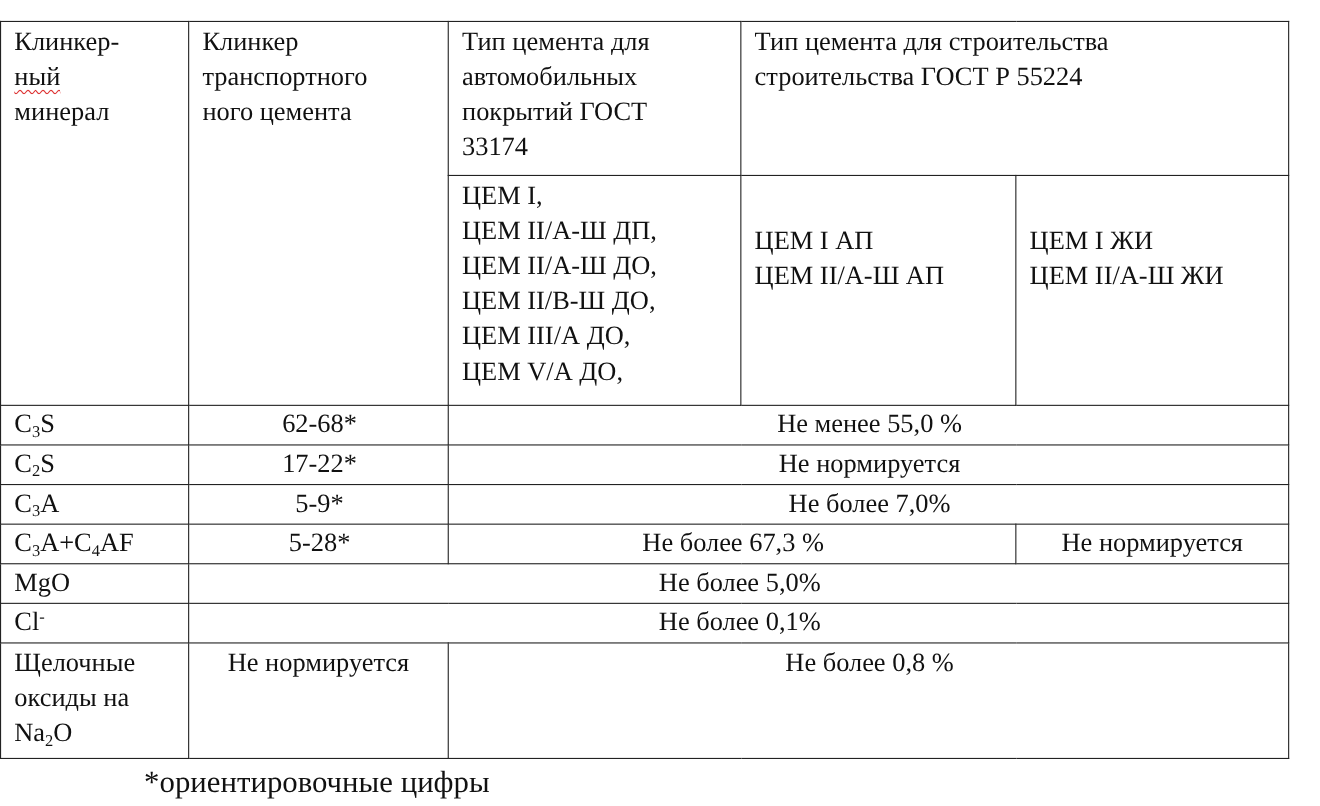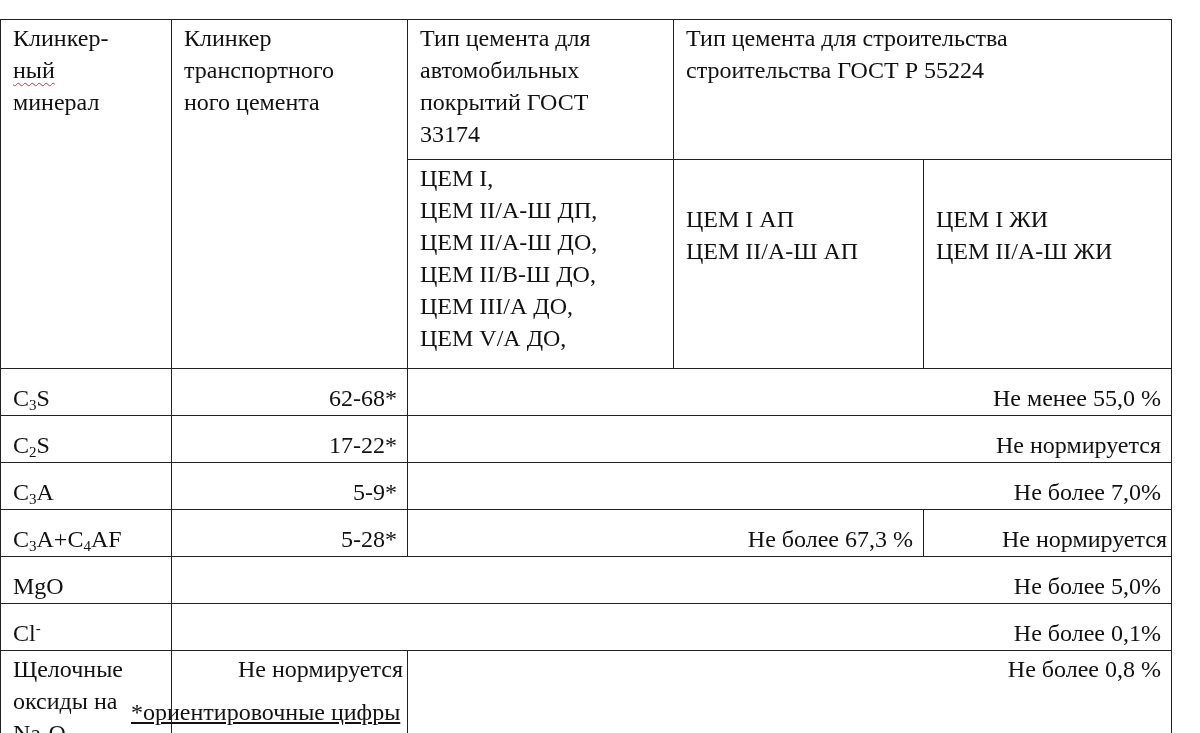--- a/index.html
+++ b/index.html
@@ -5,28 +5,28 @@
   html,body{margin:0;padding:0;background:#ffffff;}
   body{width:1200px;height:733px;position:relative;overflow:hidden;
        font-family:"Liberation Serif","DejaVu Serif",serif;color:#111;}
   table.spec{position:absolute;left:0;top:19px;border-collapse:collapse;
        table-layout:fixed;width:1171px;font-size:24px;line-height:32px;}
   table.spec td{border:1.5px solid #222;vertical-align:top;padding:2px 10px 0 12px;}
   col.c1{width:171px;} col.c2{width:236px;} col.c3{width:266px;}
   col.c4{width:250px;} col.c5{width:248px;}
   tr.r-head1{height:140px;} tr.r-head2{height:209px;}
   tr.r-data{height:36px;} tr.r-alk{height:105px;}
-  tr.r-data td{padding-top:12px;padding-bottom:0;line-height:34px;}
-  .center{text-align:right;}
+  tr.r-data td{padding-top:0;padding-bottom:0;line-height:34px;}
+  .center{text-align:center;}
   .mid{vertical-align:middle !important;}
   .line{display:block;white-space:nowrap;}
   .spell{text-decoration:underline wavy #d33;text-decoration-thickness:1px;text-underline-offset:4px;}
   sub,sup{font-size:15px;line-height:0;}
   sub{vertical-align:-4px;} sup{vertical-align:8px;}
-  .footnote{position:absolute;left:131px;top:696px;font-size:24px;line-height:32px;text-decoration:underline;}
+  .footnote{position:absolute;left:131px;top:696px;font-size:28px;line-height:32px;}
 </style>
 </head>
 <body>
 
 <table class="spec">
   <colgroup>
       <col class="c1">
       <col class="c2">
       <col class="c3">
       <col class="c4">

